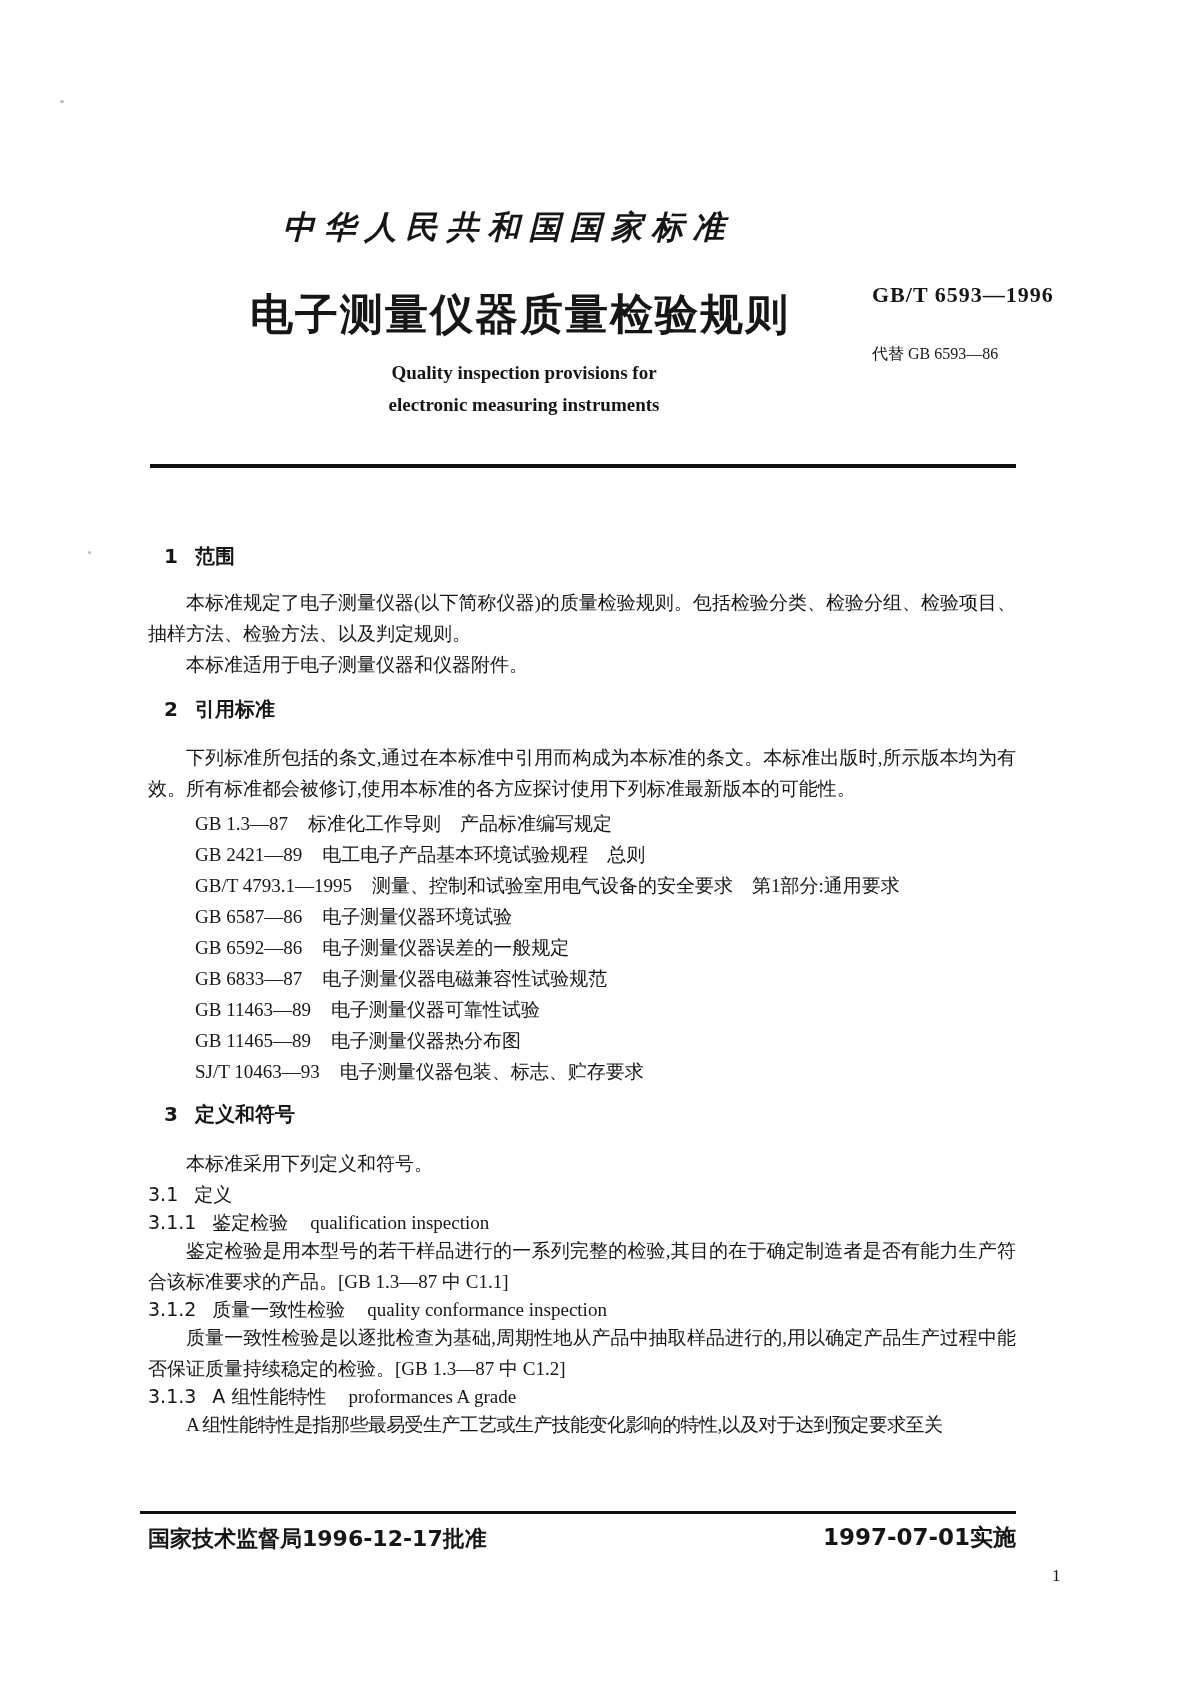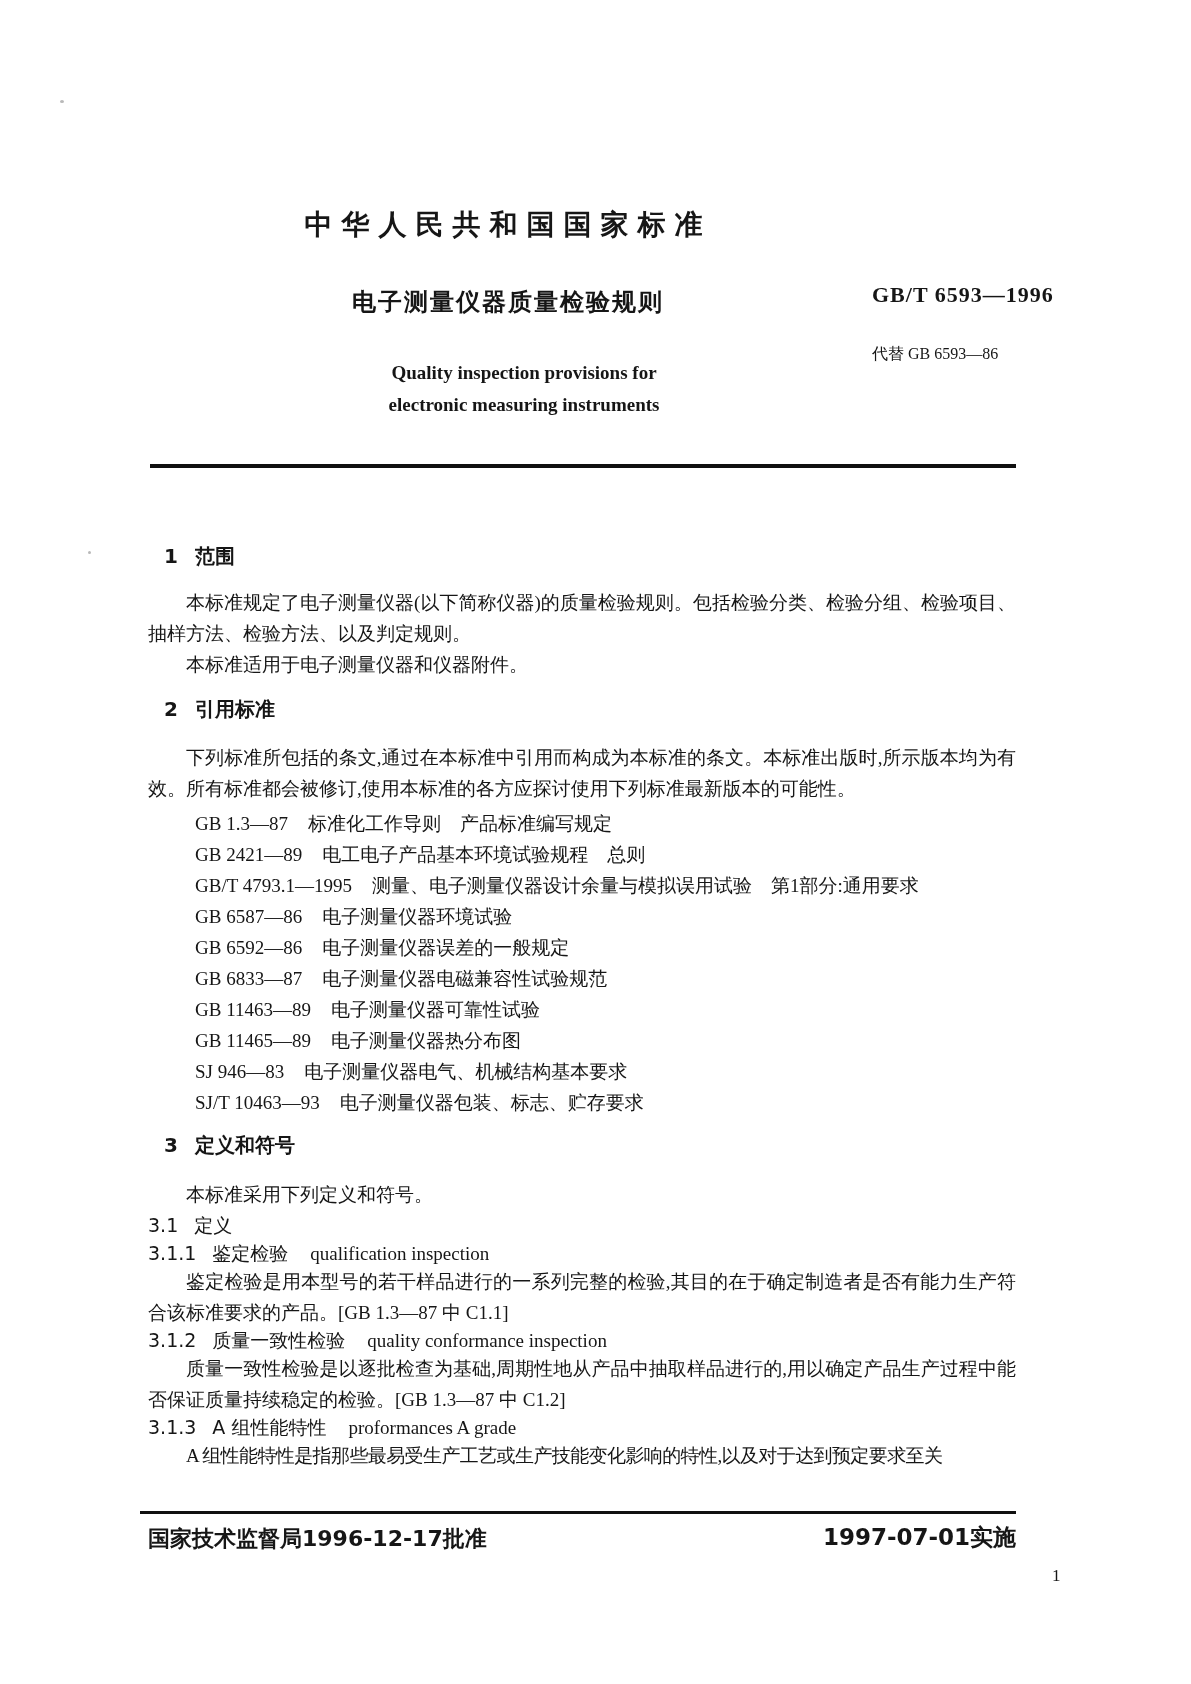--- a/index.html
+++ b/index.html
@@ -11,28 +11,29 @@
     background:#ffffff;
     color:#161616;
     font-family:"Liberation Serif", serif;
     overflow:hidden;
   }
   
   .std-label {
     position:absolute; left:148px; top:206px; width:720px;
     text-align:center;
     font-family:"DejaVu Sans", sans-serif;
-    font-weight:bold; font-size:28px; letter-spacing:9px;
+    font-weight:bold; font-size:32px; letter-spacing:9px;
     white-space:nowrap;
+    font-style:italic;
   }
   .doc-title {
-    position:absolute; left:148px; top:286px; width:720px;
+    position:absolute; left:160px; top:286px; width:720px;
     text-align:center;
     font-family:"DejaVu Sans", sans-serif;
-    font-weight:bold; font-size:24px; letter-spacing:2px;
+    font-weight:bold; font-size:43px; letter-spacing:2px;
     white-space:nowrap;
   }
   .doc-subtitle-en { 
     position:absolute; left:164px; width:720px;
     text-align:center;
     font-family:"Liberation Serif", serif;
     font-weight:bold; font-size:19px;
   }
   .en1 { top:362px; }
   .en2 { top:394px; }
@@ -126,27 +127,26 @@
 
     <h2 class="sec-h sec1-h"><span class="num">1</span><span>范围</span></h2>
     <p class="para">本标准规定了电子测量仪器(以下简称仪器)的质量检验规则。包括检验分类、检验分组、检验项目、抽样方法、检验方法、以及判定规则。</p>
     <p class="para">本标准适用于电子测量仪器和仪器附件。</p>
 
     <h2 class="sec-h sec2-h"><span class="num">2</span><span>引用标准</span></h2>
     <p class="para">下列标准所包括的条文,通过在本标准中引用而构成为本标准的条文。本标准出版时,所示版本均为有效。所有标准都会被修订,使用本标准的各方应探讨使用下列标准最新版本的可能性。</p>
     <div class="refs">
       <div class="ref"><span class="ref-code">GB 1.3—87</span><span>标准化工作导则　产品标准编写规定</span></div>
       <div class="ref"><span class="ref-code">GB 2421—89</span><span>电工电子产品基本环境试验规程　总则</span></div>
-      <div class="ref"><span class="ref-code">GB/T 4793.1—1995</span><span>测量、电子测量仪器设计余量与模拟误用试验　第1部分:通用要求</span></div>
+      <div class="ref"><span class="ref-code">GB/T 4793.1—1995</span><span>测量、控制和试验室用电气设备的安全要求　第1部分:通用要求</span></div>
       <div class="ref"><span class="ref-code">GB 6587—86</span><span>电子测量仪器环境试验</span></div>
       <div class="ref"><span class="ref-code">GB 6592—86</span><span>电子测量仪器误差的一般规定</span></div>
       <div class="ref"><span class="ref-code">GB 6833—87</span><span>电子测量仪器电磁兼容性试验规范</span></div>
       <div class="ref"><span class="ref-code">GB 11463—89</span><span>电子测量仪器可靠性试验</span></div>
       <div class="ref"><span class="ref-code">GB 11465—89</span><span>电子测量仪器热分布图</span></div>
-      <div class="ref"><span class="ref-code">SJ 946—83</span><span>电子测量仪器电气、机械结构基本要求</span></div>
       <div class="ref"><span class="ref-code">SJ/T 10463—93</span><span>电子测量仪器包装、标志、贮存要求</span></div>
     </div>
 
     <h2 class="sec-h sec3-h"><span class="num">3</span><span>定义和符号</span></h2>
     <p class="para">本标准采用下列定义和符号。</p>
     <div class="sub-h"><span class="num">3.1</span><span>定义</span></div>
 
     <div class="clause-h"><span class="num">3.1.1</span><span>鉴定检验</span><span class="term-en">qualification inspection</span></div>
     <p class="para">鉴定检验是用本型号的若干样品进行的一系列完整的检验,其目的在于确定制造者是否有能力生产符合该标准要求的产品。[GB 1.3—87 中 C1.1]</p>
 

